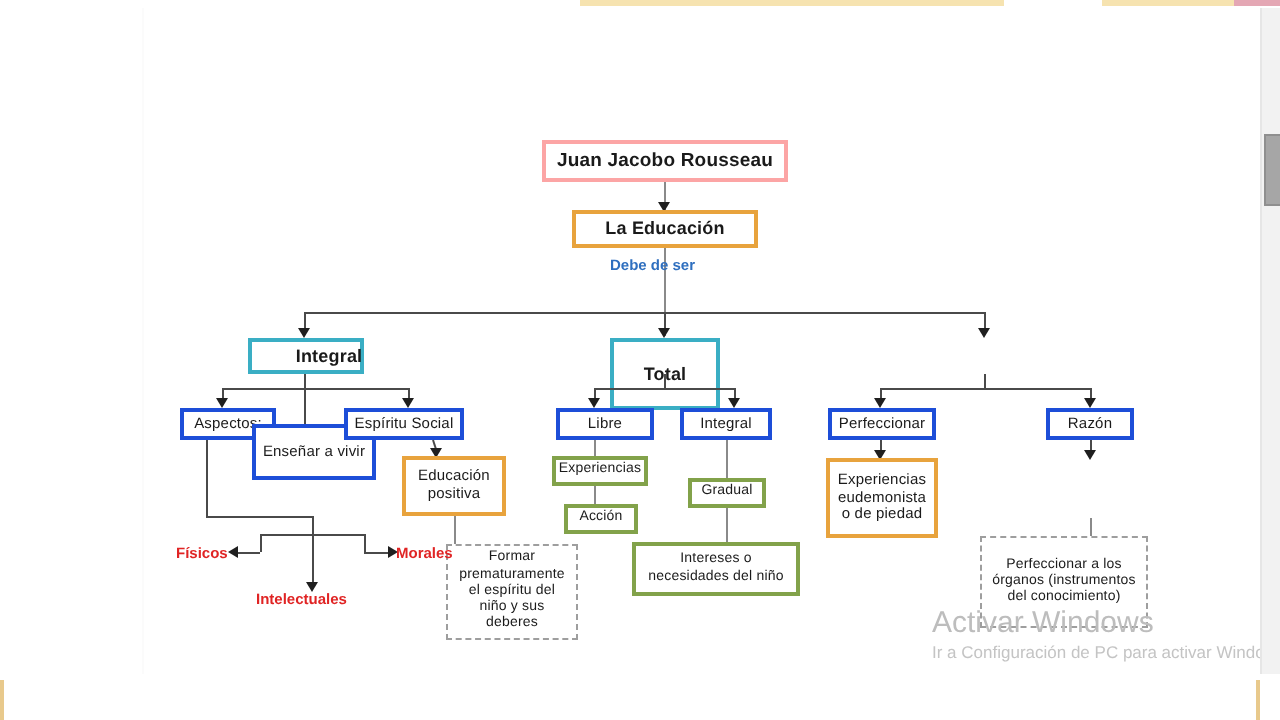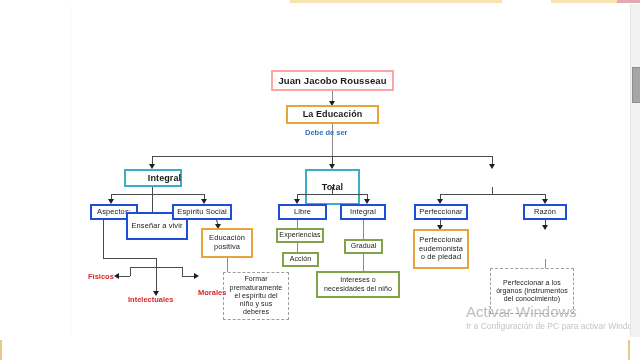--- a/index.html
+++ b/index.html
@@ -152,21 +152,21 @@
       <div class="arrow ar-left" style="left:114px;top:269px;"></div>
       <div class="ln ln-v ln-dark" style="left:182px;top:263px;height:9px;"></div>
       <div class="ln ln-h ln-dark" style="left:182px;top:272px;width:12px;"></div>
       <div class="arrow ar-right" style="left:194px;top:269px;"></div>
       <div class="ln ln-v ln-dark" style="left:156px;top:263px;height:26px;"></div>
       <div class="arrow ar-down" style="left:153px;top:287px;"></div>
 
       <div class="lbl-red" style="left:88px;top:268px;font-size:7.5px;">
         <span>Físicos</span>
       </div>
-      <div class="lbl-red" style="left:198px;top:284px;font-size:7.5px;">
+      <div class="lbl-red" style="left:198px;top:268px;font-size:7.5px;">
         <span>Morales</span>
       </div>
       <div class="lbl-red" style="left:128px;top:291px;font-size:7.5px;">
         <span>Intelectuales</span>
       </div>
 
       <div class="ln ln-v ln-dark" style="left:332px;top:183px;height:7px;"></div>
       <div class="ln ln-h ln-dark" style="left:297px;top:190px;width:70px;"></div>
       <div class="ln ln-v ln-dark" style="left:297px;top:190px;height:7px;"></div>
       <div class="arrow ar-down" style="left:294px;top:195px;"></div>
@@ -208,21 +208,21 @@
       <div class="node n-red" style="left:414px;top:200px;width:54px;height:16px;font-size:7.5px;">
         <span>Perfeccionar</span>
       </div>
       <div class="node n-red" style="left:523px;top:200px;width:44px;height:16px;font-size:7.5px;">
         <span>Razón</span>
       </div>
 
       <div class="ln ln-v ln-dark" style="left:440px;top:216px;height:8px;"></div>
       <div class="arrow ar-down" style="left:437px;top:221px;"></div>
       <div class="node n-orange" style="left:413px;top:225px;width:56px;height:40px;font-size:7.5px;padding:0 3px;">
-        <span>Perfeccionar eudemonista o de piedad</span>
+        <span>Experiencias eudemonista o de piedad</span>
       </div>
 
       <div class="ln ln-v ln-dark" style="left:545px;top:216px;height:8px;"></div>
       <div class="arrow ar-down" style="left:542px;top:221px;"></div>
 
       <div class="ln ln-v" style="left:545px;top:255px;height:9px;"></div>
       <div class="node n-dashed" style="left:490px;top:264px;width:84px;height:46px;font-size:7px;padding:2px 3px;">
         <span>Perfeccionar a los órganos (instrumentos del conocimiento)</span>
       </div>
 

